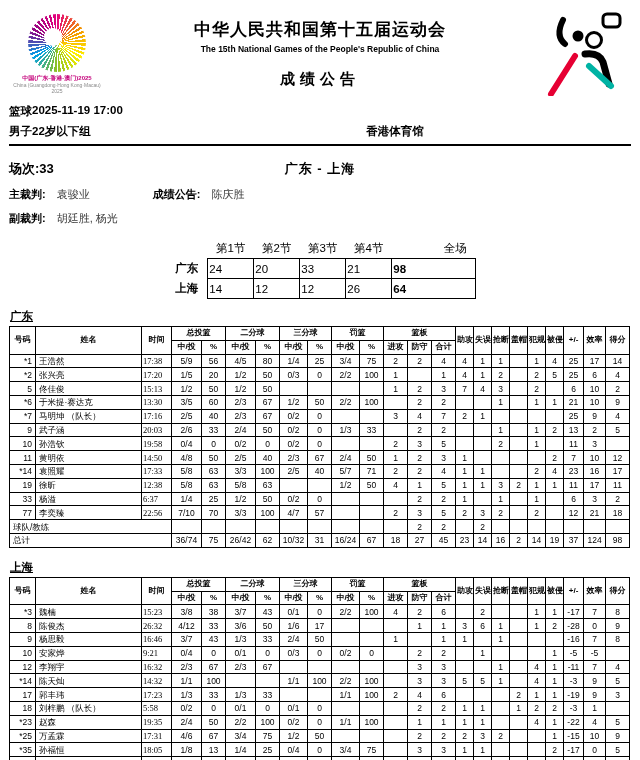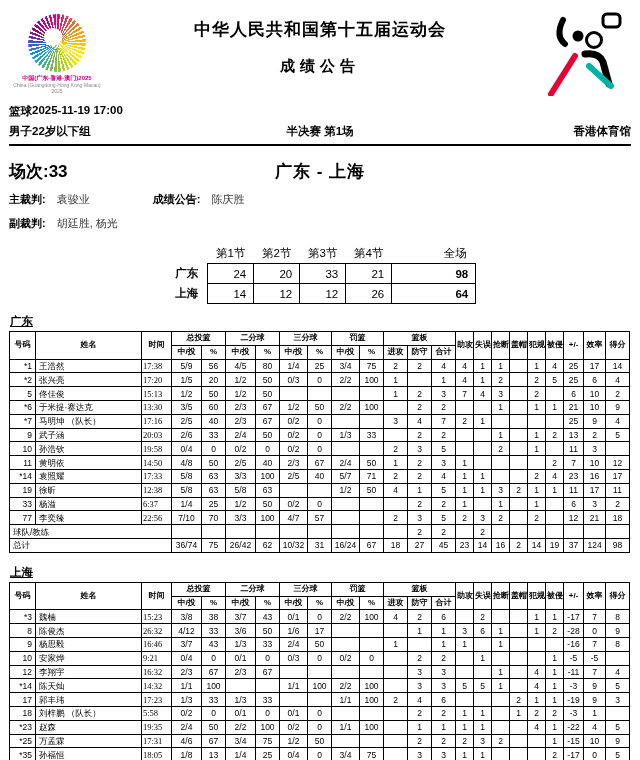--- a/index.html
+++ b/index.html
@@ -21,32 +21,32 @@
   .subtitle{font-size:8.5px;font-weight:bold;margin-top:3px;}
   .report-title{font-size:15px;font-weight:bold;letter-spacing:5px;margin-top:16px;}
   .picto-wrap{width:96px;display:flex;justify-content:center;}
 
   .info1{display:flex;justify-content:flex-start;font-size:11.5px;font-weight:bold;margin-top:8px;}
   .info2{display:grid;grid-template-columns:1fr 1fr 1fr;font-size:11.5px;font-weight:bold;margin-top:5px;}
   .info2 .c{text-align:center;} .info2 .r{text-align:right;}
   .rule{border:none;border-top:2px solid #000;margin:5px 0 0;}
 
   
-  .meta1{display:grid;grid-template-columns:1fr 1fr 1fr;font-size:17px;font-weight:bold;margin-top:14px;}
+  .meta1{display:grid;grid-template-columns:1fr 1fr 1fr;font-size:13px;font-weight:bold;margin-top:14px;}
   .meta1 .c{text-align:center;letter-spacing:1px;}
   .meta-line{font-size:11px;margin-top:9px;}
   .meta-line .lbl{font-weight:bold;}
   .meta-line .val{color:#3a3a3a;margin-left:8px;text-align:right;}
   .meta-line .lbl2{font-weight:bold;margin-left:60px;}
 
   
   .qwrap{display:flex;justify-content:center;margin-top:12px;}
   table.qt{border-collapse:collapse;font-size:11.5px;}
   table.qt th{border:none;font-weight:normal;height:18px;text-align:center;}
-  table.qt td{border:1.5px solid #000;height:17px;text-align:right;padding-right:7px;}
+  table.qt td{border:1.5px solid #000;height:17px;text-align:left;padding-right:7px;}
   table.qt td.tlabel{border:none;font-weight:bold;text-align:right;padding-right:9px;}
   table.qt col.lc{width:44px;} table.qt col.qc{width:46px;} table.qt col.fc{width:84px;}
   table.qt td.final{font-weight:bold;}
   table.qt th.fh{text-align:right;padding-right:9px;}
 
   
   .team-label{font-size:11.5px;font-weight:bold;text-decoration:underline;margin:10px 0 2px 1px;display:inline-block;}
   .tl2{margin-top:12px;}
   table.stats{border-collapse:collapse;table-layout:fixed;width:576px;font-size:8.5px;border:1.5px solid #000;}
   table.stats th,table.stats td{border:1px solid #000;height:12.8px;line-height:10px;padding:0 1px;
@@ -62,20 +62,21 @@
 <div class="page">
 
   <div class="hdr">
     <div class="logo-wrap">
       <div class="sunburst"></div>
       <div class="logo-cap1">中国(广东·香港·澳门)2025</div>
       <div class="logo-cap2">China (Guangdong·Hong Kong·Macau) 2025</div>
     </div>
     <div class="hdr-center">
       <div class="title">中华人民共和国第十五届运动会</div>
+      <div class="subtitle">The 15th National Games of the People's Republic of China</div>
       <div class="report-title">成绩公告</div>
     </div>
     <div class="picto-wrap">
       <svg width="84" height="86" viewBox="0 0 84 86">
         <rect x="62" y="4" width="17" height="13" rx="4" fill="none" stroke="#000" stroke-width="3"></rect>
         <circle cx="37" cy="26" r="5.5" fill="#000"></circle>
         <path d="M22 10 q-8 16 2 24" fill="none" stroke="#000" stroke-width="6" stroke-linecap="round"></path>
         <circle cx="53" cy="30" r="7.5" fill="none" stroke="#000" stroke-width="3"></circle>
         <path d="M44 44 q14 -2 18 8 l6 22" fill="none" stroke="#000" stroke-width="7" stroke-linecap="round"></path>
         <path d="M48 56 l22 20" fill="none" stroke="#00b3a4" stroke-width="6" stroke-linecap="round"></path>
@@ -83,21 +84,20 @@
       </svg>
     </div>
   </div>
 
   <div class="info1">
     <span>篮球</span>
     <span>2025-11-19 17:00</span>
   </div>
   <div class="info2">
     <span>男子22岁以下组</span>
-    <span class="c">半决赛 第1场</span>
     <span class="r">香港体育馆</span>
   </div>
   <hr class="rule">
 
   <div class="meta1">
     <span>场次:33</span>
     <span class="c">广东 - 上海</span>
     <span></span>
   </div>
   <div class="meta-line">

